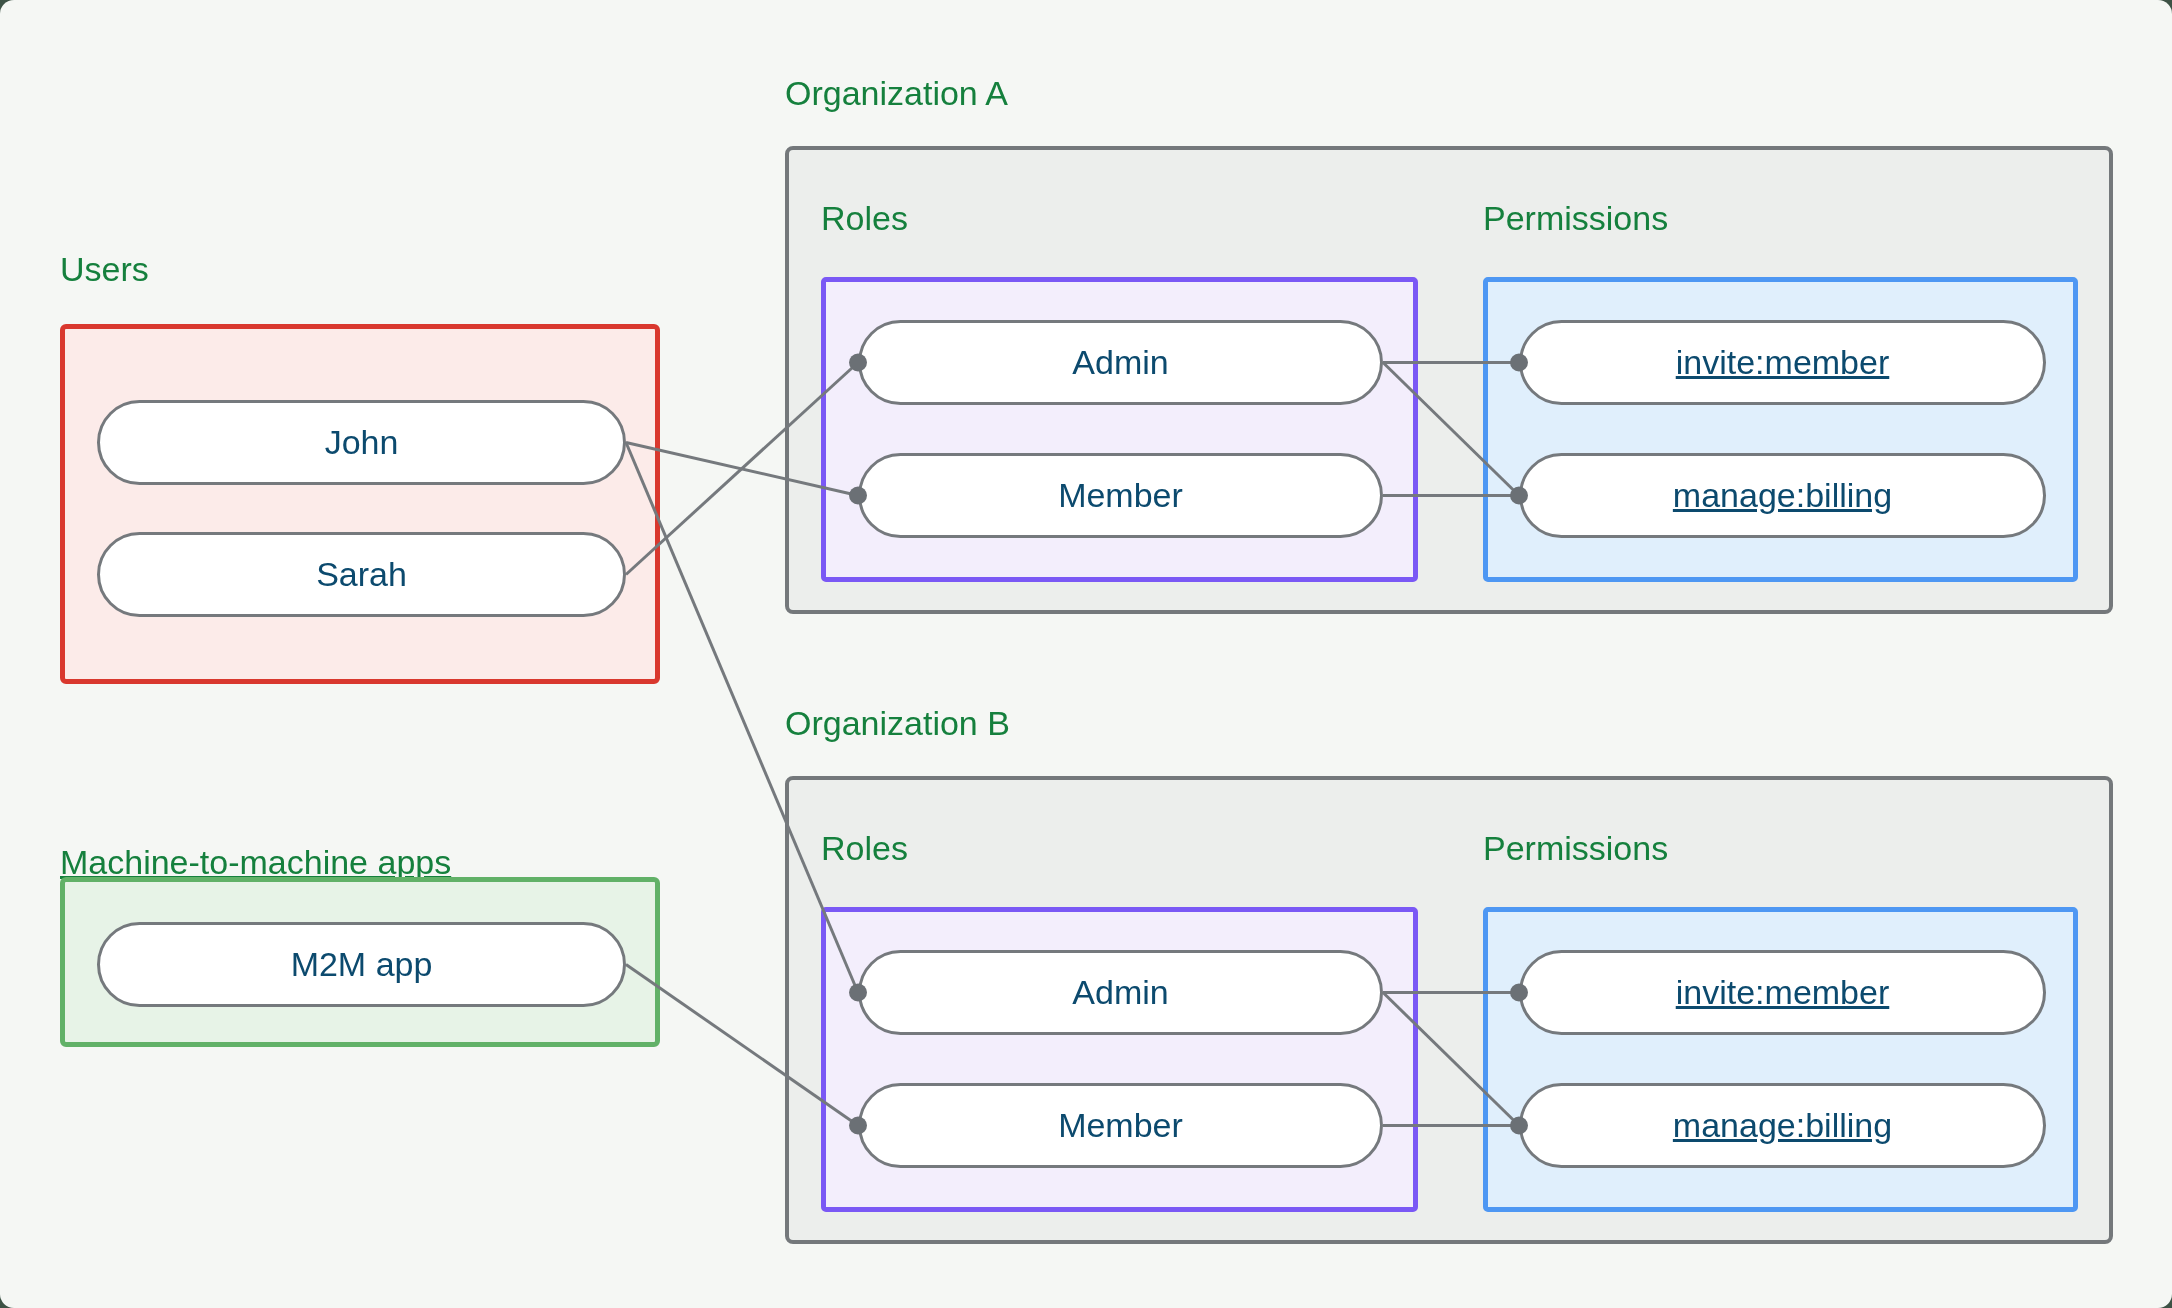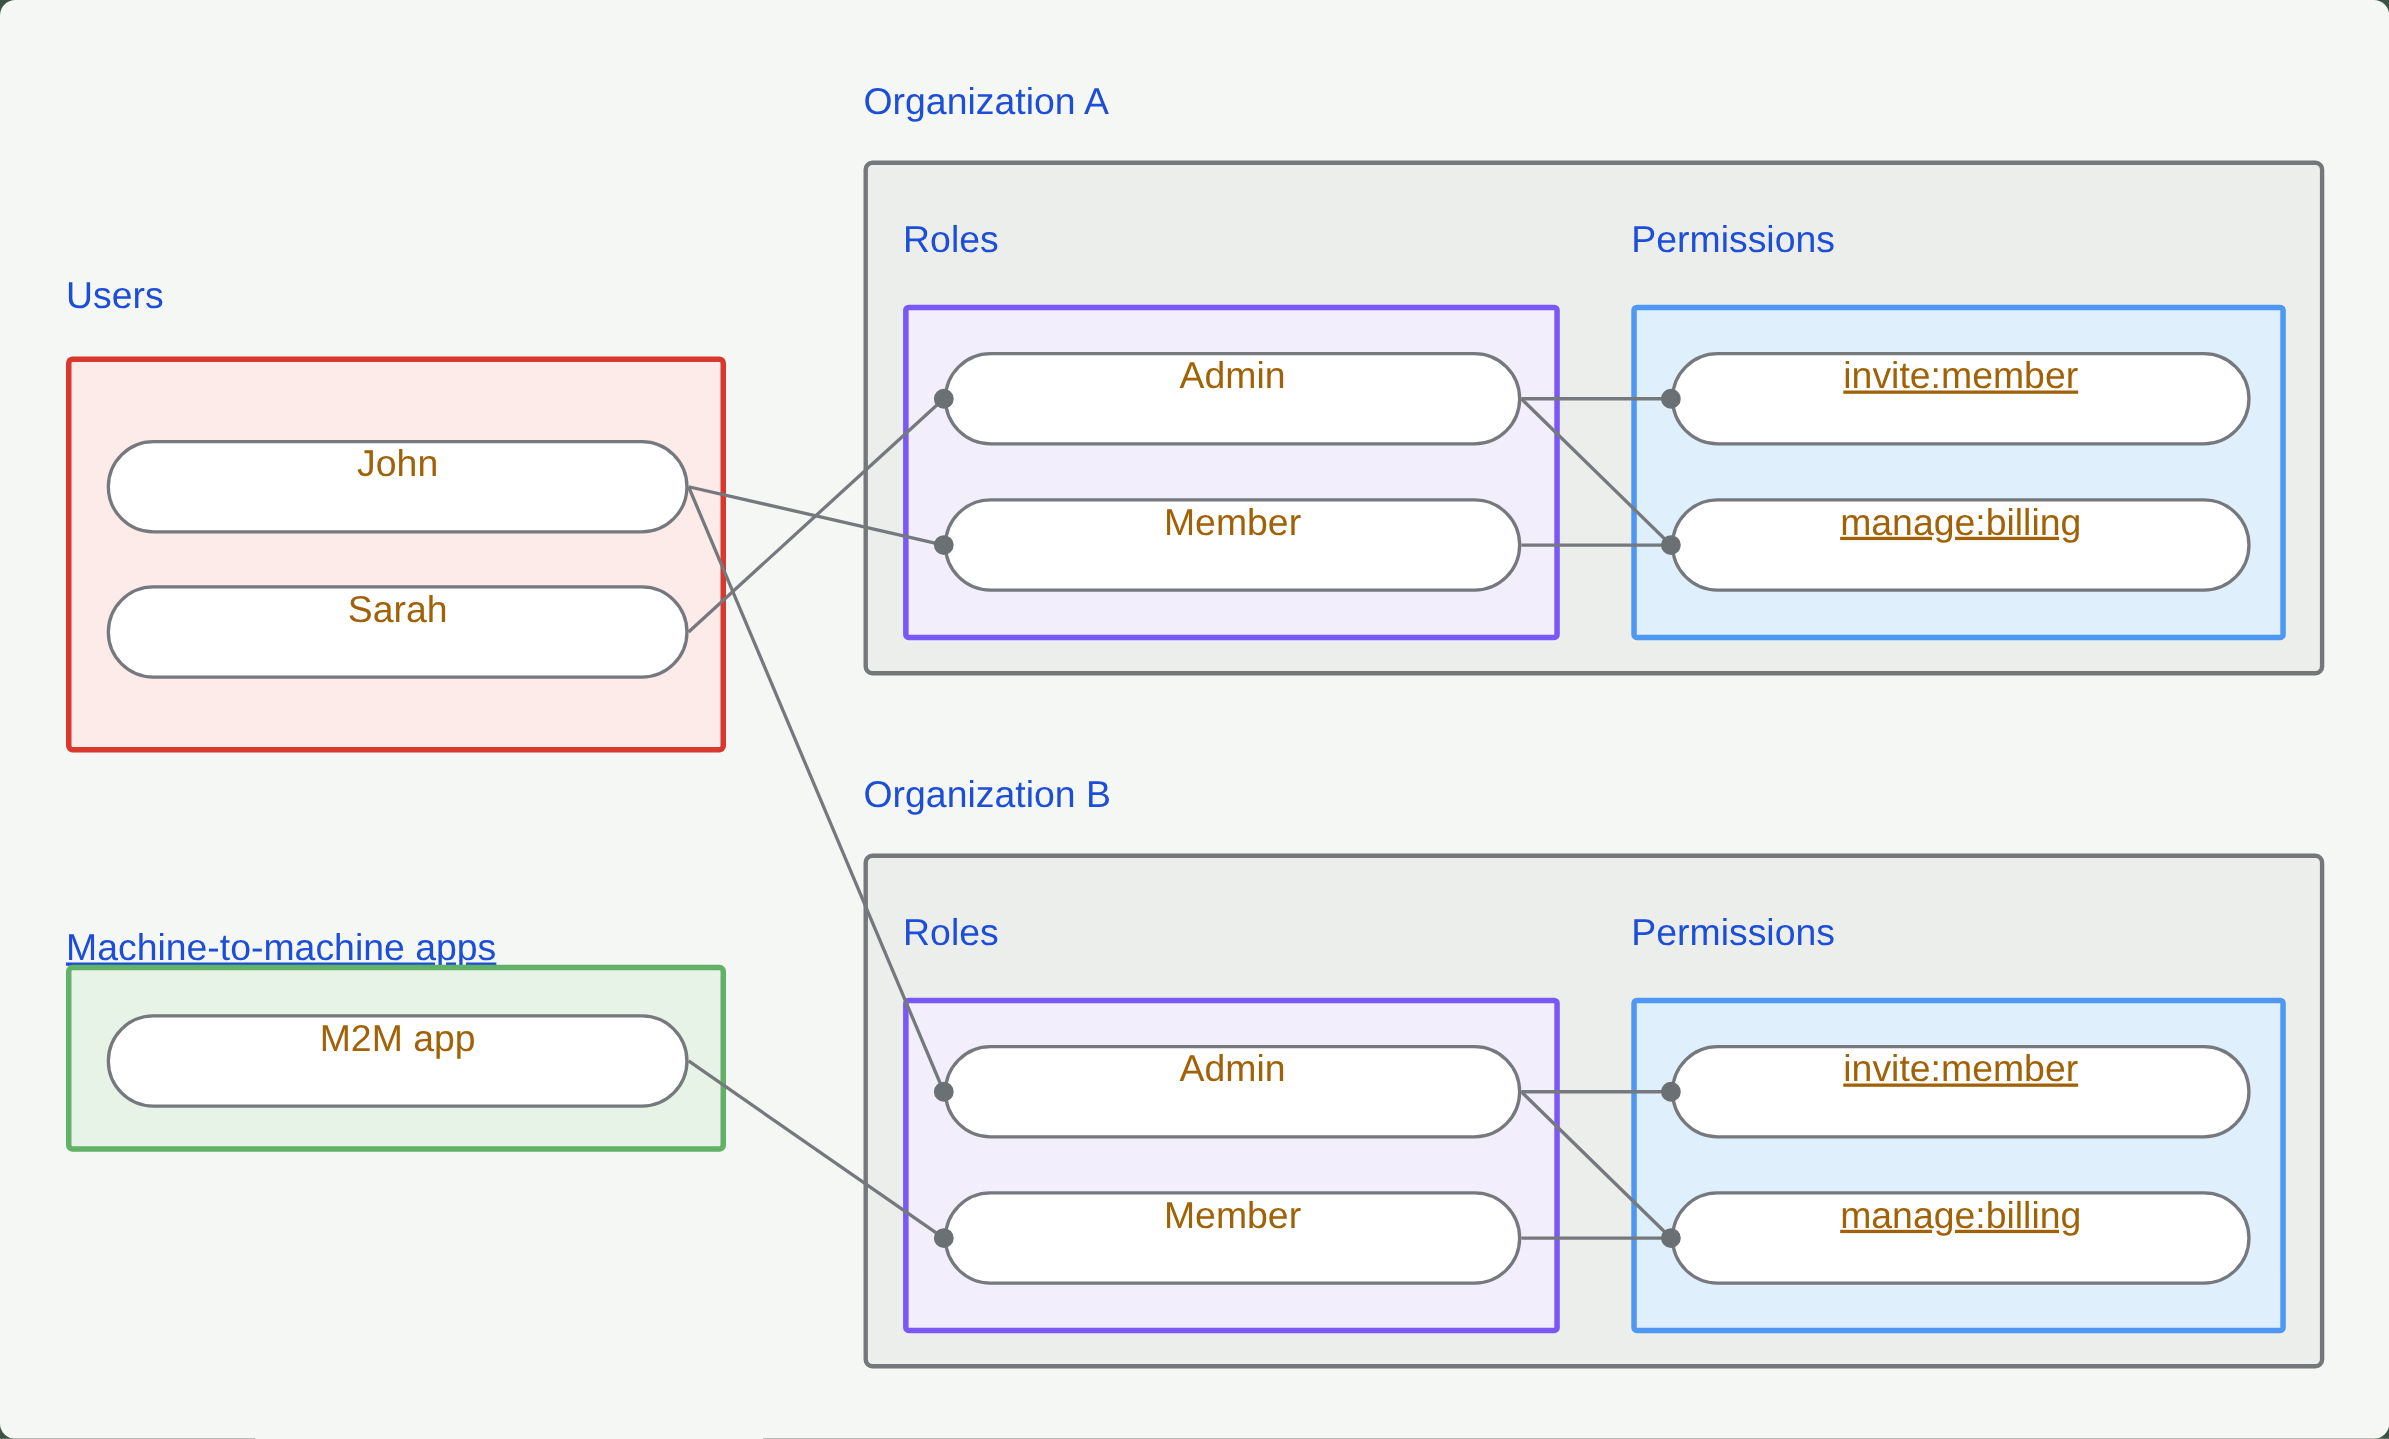--- a/index.html
+++ b/index.html
@@ -15,21 +15,21 @@
     height: 1308px;
     background: #F5F7F4;
     border-radius: 14px;
     overflow: hidden;
   }
   .section-label {
     position: absolute;
     font-size: 34px;
     line-height: 41px;
     font-weight: 500;
-    color: #1d4ed8;
+    color: #15803d;
     white-space: nowrap;
   }
   .box { position: absolute; }
   .users-box {
     left: 60px; top: 324px; width: 600px; height: 360px;
     background: #FCEBE9; border: 5px solid #D9382E; border-radius: 6px;
   }
   .m2m-box {
     left: 60px; top: 877px; width: 600px; height: 170px;
     background: #E7F3E7; border: 5px solid #61B167; border-radius: 6px;
@@ -48,23 +48,24 @@
     width: 595px; height: 305px;
     background: #E0EFFC; border: 5px solid #4E97F3; border-radius: 5px;
   }
   .pill {
     position: absolute;
     height: 85px;
     background: #FFFFFF;
     border: 3px solid #75797D;
     border-radius: 43px;
     display: flex;
+    align-items: center;
     justify-content: center;
     font-size: 34px;
-    color: #a16207;
+    color: #0c4a6e;
     white-space: nowrap;
   }
   .user-pill { left: 97px; width: 529px; }
   .role-pill { left: 858px; width: 525px; }
   .perm-pill { left: 1519px; width: 527px; text-decoration: underline; }
   #edges-layer {
     position: absolute;
     left: 0; top: 0;
     width: 2172px; height: 1308px;
     z-index: 5;

